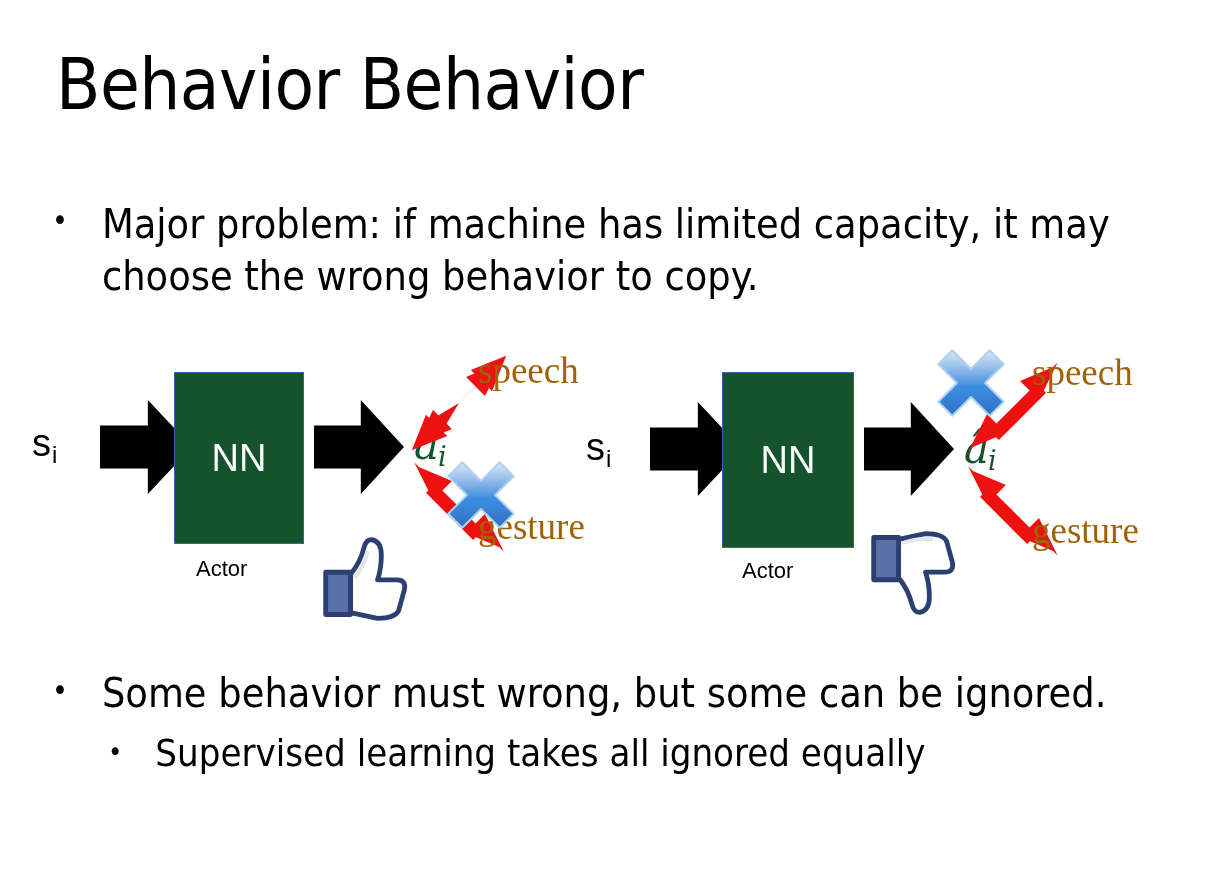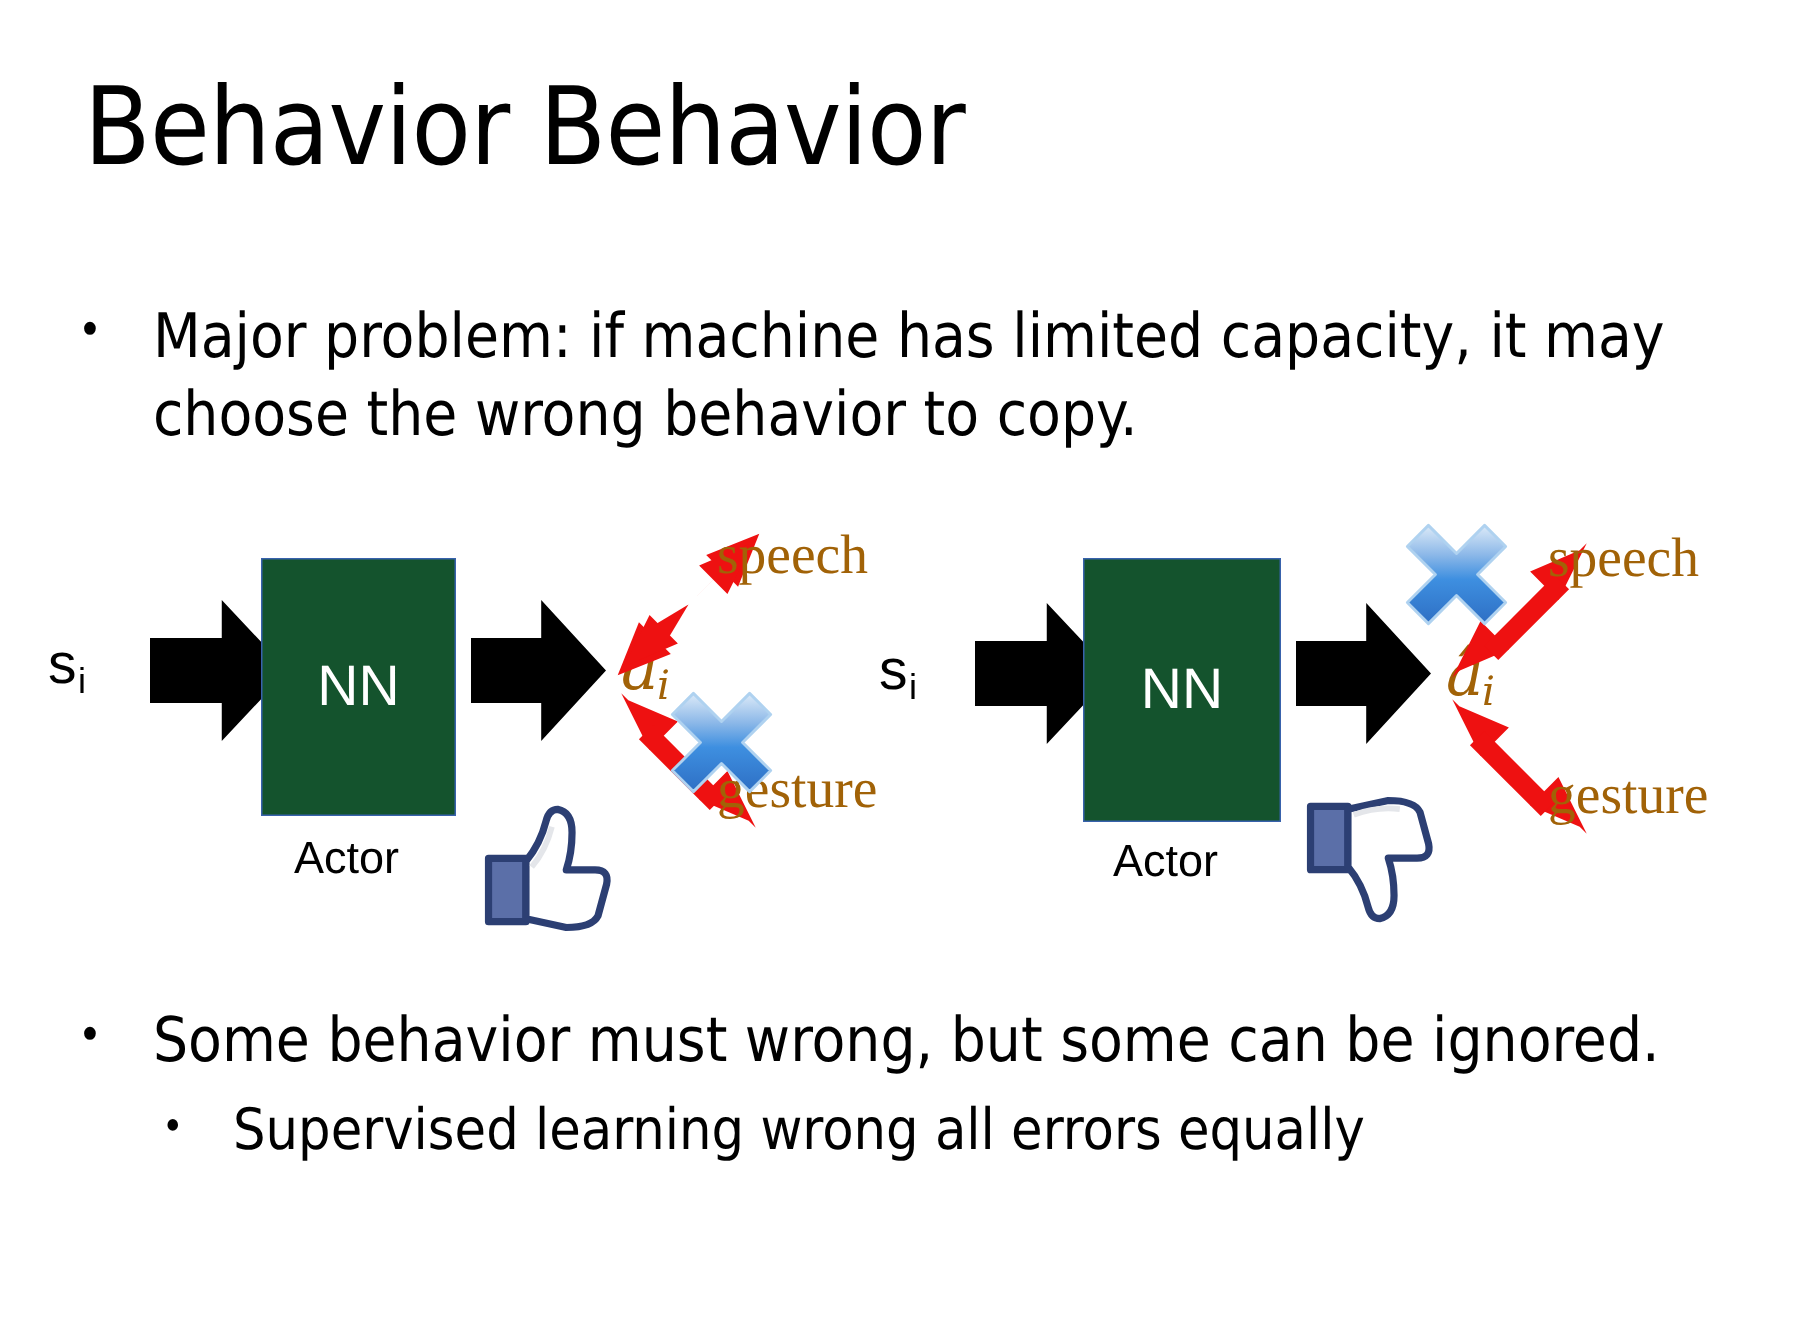--- a/index.html
+++ b/index.html
@@ -122,33 +122,33 @@
   .nn-box .nn-label {
     color: #ffffff;
     font-family: "Liberation Sans", sans-serif;
     font-size: 38px;
     line-height: 1;
   }
 
   .actor-label {
     position: absolute;
     font-family: "Liberation Sans", sans-serif;
-    font-size: 30px;
+    font-size: 22px;
     color: #000000;
     line-height: 1;
     white-space: nowrap;
   }
 
   
   .action-label {
     position: absolute;
     font-family: "DejaVu Serif", "Liberation Serif", serif;
     font-style: italic;
     font-size: 42px;
-    color: #a16207;
+    color: #14532d;
     line-height: 1;
     white-space: nowrap;
   }
   .action-label .sub {
     font-size: 27px;
     vertical-align: -0.26em;
     margin-left: -1px;
   }
 
   
@@ -303,16 +303,16 @@
     </svg>
   </div>
 
   <div class="bullet-row" id="bullet-some">
     <span class="bullet-dot">•</span>
     <span class="bullet-text">Some behavior must wrong, but some can be ignored.</span>
   </div>
 
   <div class="bullet-row" id="bullet-supervised">
     <span class="bullet-dot">•</span>
-    <span class="bullet-text">Supervised learning wrong all errors equally</span>
+    <span class="bullet-text">Supervised learning takes all ignored equally</span>
   </div>
 
 </div>
 
 </body></html>

